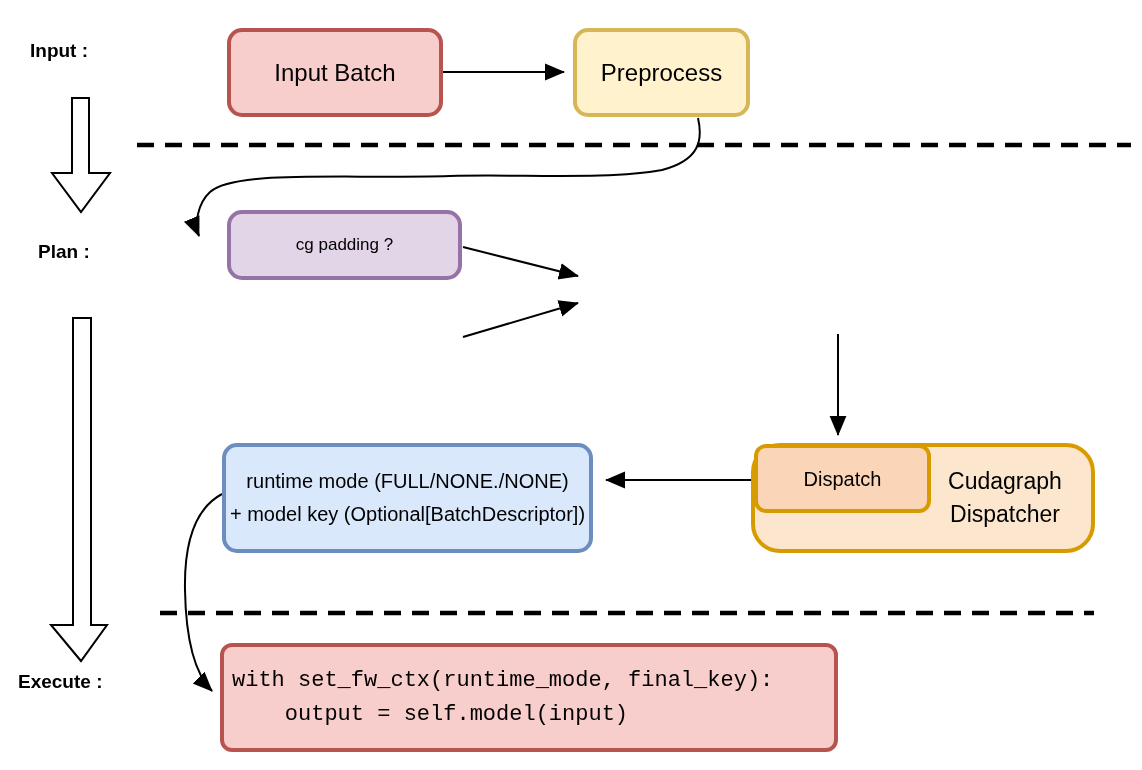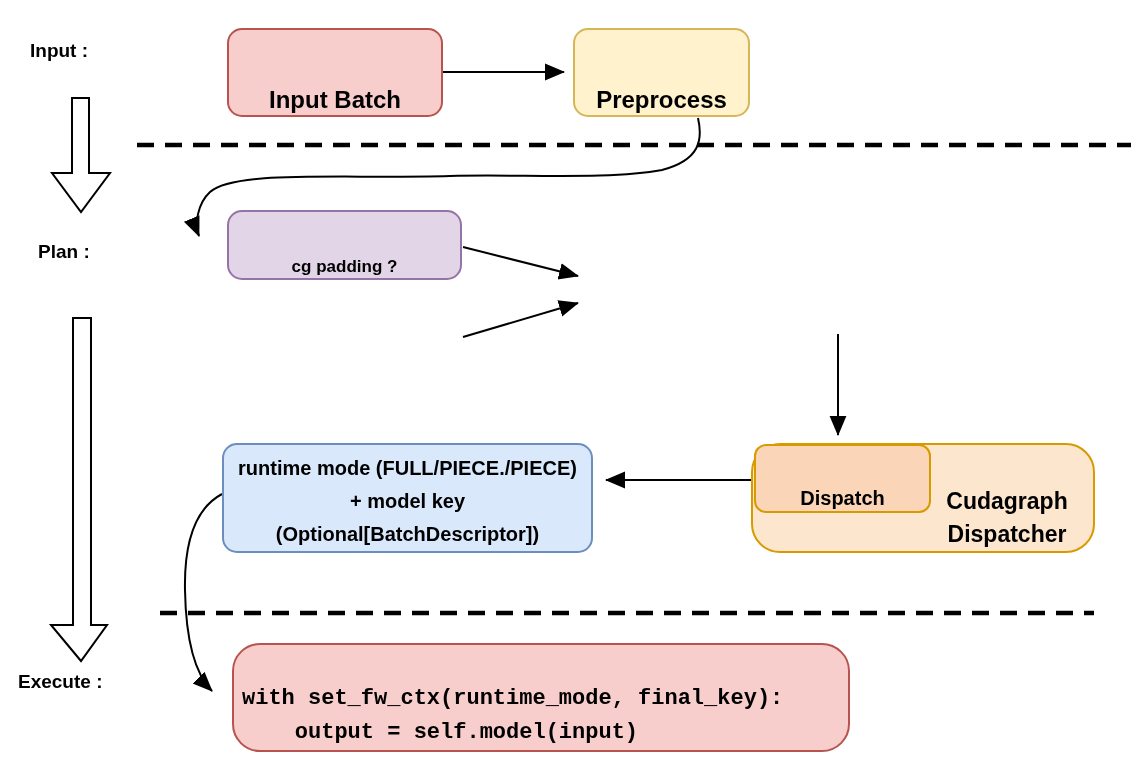--- a/index.html
+++ b/index.html
@@ -2,42 +2,42 @@
 <html><head>
 <meta charset="utf-8">
 <style>
   html,body{margin:0;padding:0;}
   body{
     width:1142px;height:770px;position:relative;background:#ffffff;
     font-family:"Liberation Sans", sans-serif;color:#000;overflow:hidden;
   }
   #canvas{position:absolute;inset:0;width:1142px;height:770px;}
   .node{
-    position:absolute;display:flex;align-items:flex-end;justify-content:center;
-    text-align:center;border:2px solid #1d4ed8;border-radius:15px;
-    box-sizing:border-box;font-size:24px;line-height:1.3;z-index:2;font-weight:bold;
+    position:absolute;display:flex;align-items:center;justify-content:center;
+    text-align:center;border:4px solid #1d4ed8;border-radius:15px;
+    box-sizing:border-box;font-size:24px;line-height:1.3;z-index:2;
   }
   .section-label{
     position:absolute;font-weight:bold;font-size:19px;z-index:2;white-space:nowrap;
   }
   #connectors{position:absolute;left:0;top:0;z-index:1;}
   
   #node-input-batch   {left:227px;top:28px;width:216px;height:89px;}
   #node-preprocess    {left:573px;top:28px;width:177px;height:89px;}
   #node-cg-padding    {left:227px;top:210px;width:235px;height:70px;font-size:17px;}
   #node-uniform-decode{left:227px;top:299px;width:235px;height:69px;font-size:24px;}
   #node-init-key      {left:588px;top:227px;width:509px;height:107px;font-size:22px;line-height:32px;}
   #node-cudagraph     {left:751px;top:443px;width:344px;height:110px;justify-content:flex-end;border-radius:29px;}
   #cudagraph-label    {width:172px;font-size:23px;line-height:33px;text-align:center;}
   #node-dispatch      {left:754px;top:444px;width:177px;height:69px;font-size:20px;border-radius:12px;z-index:3;}
   #node-runtime-mode  {left:222px;top:443px;width:371px;height:110px;font-size:20px;line-height:33px;}
   #node-execute-code  {
-    left:232px;top:643px;width:618px;height:109px;
+    left:220px;top:643px;width:618px;height:109px;
     font-family:"Liberation Mono", monospace;font-size:22px;line-height:34px;
-    justify-content:flex-start;text-align:left;padding-left:8px;border-radius:28px;
+    justify-content:flex-start;text-align:left;padding-left:8px;border-radius:12px;
   }
   .codeline{white-space:pre;display:block;}
   #label-input  {left:30px;top:40px;}
   #label-plan   {left:38px;top:241px;}
   #label-execute{left:18px;top:671px;}
 </style>
 </head>
 <body>
 
 <div id="canvas">
@@ -86,21 +86,21 @@
   <div class="node" id="node-cudagraph" style="background: rgb(252, 230, 206); border-color: rgb(215, 155, 0);">
     <span id="cudagraph-label">Cudagraph Dispatcher</span>
   </div>
 
   <div class="node" id="node-dispatch" style="background: rgb(250, 213, 184); border-color: rgb(215, 155, 0);">
     <span>Dispatch</span>
   </div>
 
   <div class="node" id="node-runtime-mode" style="background: rgb(218, 232, 252); border-color: rgb(108, 142, 191);">
     <span>
-      <span>runtime mode (FULL/PIECE./PIECE)</span><br>
+      <span>runtime mode (FULL/NONE./NONE)</span><br>
       <span>+ model key (Optional[BatchDescriptor])</span>
     </span>
   </div>
 
   <div class="node" id="node-execute-code" style="background: rgb(248, 206, 204); border-color: rgb(184, 84, 80);">
     <span>
       <span class="codeline">with set_fw_ctx(runtime_mode, final_key):</span>
       <span class="codeline">    output = self.model(input)</span>
     </span>
   </div>

